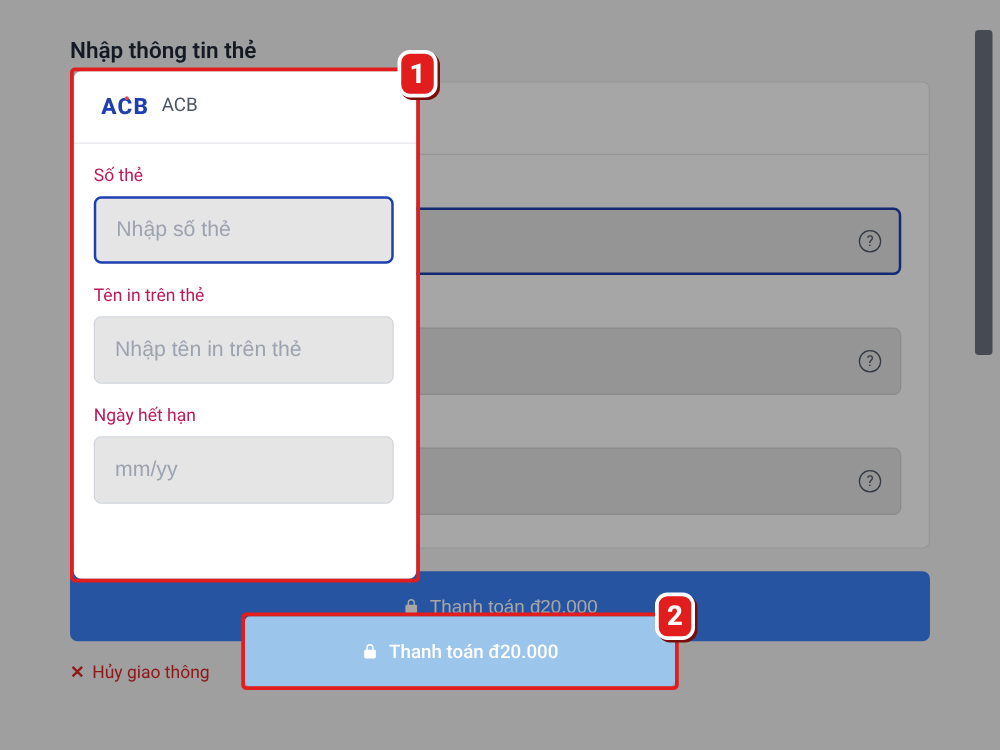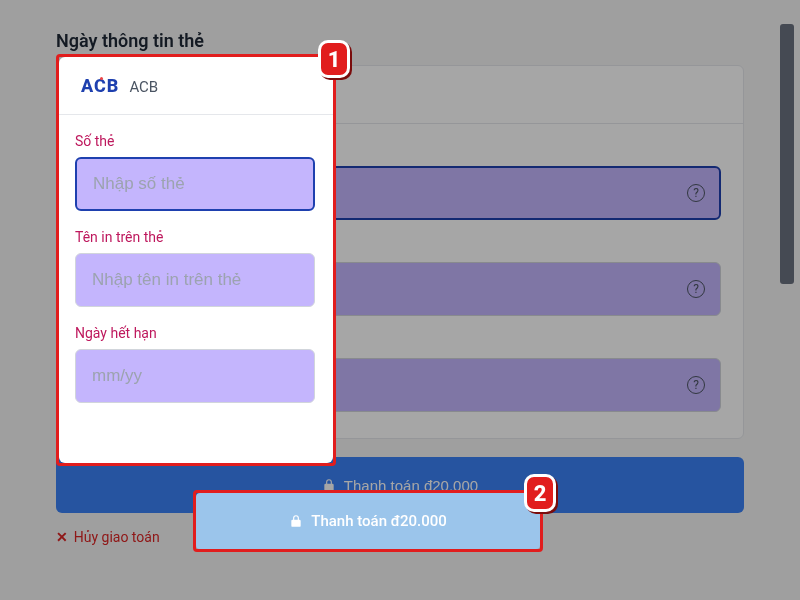--- a/index.html
+++ b/index.html
@@ -30,21 +30,21 @@
   }
   .card {
     background: #fff;
     border: 1px solid #e5e7eb;
     border-radius: 6px;
     overflow: hidden;
   }
   .card-header {
     padding: 18px 22px;
     display: flex;
-    align-items: flex-end;
+    align-items: flex-start;
     gap: 10px;
     border-bottom: 1px solid #e5e7eb;
   }
   .acb-logo {
     font-weight: 800;
     color: #1e40af;
     font-size: 18px;
     letter-spacing: 1px;
     position: relative;
   }
@@ -75,21 +75,21 @@
     position: relative;
   }
   .input-wrap input {
     width: 100%;
     height: 54px;
     border: 1px solid #d1d5db;
     border-radius: 6px;
     padding: 0 48px 0 16px;
     font-size: 17px;
     color: #374151;
-    background: #c4b5fd;
+    background: #e5e5e5;
   }
   .input-wrap input::placeholder { color: #9ca3af; }
   .input-wrap.focused input {
     border: 2px solid #1e40af;
   }
   .help-icon {
     position: absolute;
     right: 16px;
     top: 50%;
     transform: translateY(-50%);
@@ -180,21 +180,21 @@
     height: 260px;
     background: #6b7280;
     border-radius: 3px;
     z-index: 2;
   }
 </style>
 </head>
 <body>
 
 <div class="page">
-  <div class="title">Ngày thông tin thẻ</div>
+  <div class="title">Nhập thông tin thẻ</div>
 
   <div class="card">
     <div class="card-header">
       <span class="acb-logo">A<span class="c-mark">C</span>B</span>
       <span class="bank-name">ACB</span>
     </div>
     <div class="card-body">
       <div class="field">
         <label class="field-label">Số thẻ</label>
         <div class="input-wrap focused">
@@ -221,21 +221,21 @@
 
   <button class="pay-btn">
     <svg width="14" height="14" viewBox="0 0 24 24" fill="#fff">
         <path d="M12 2a5 5 0 0 0-5 5v3H6a2 2 0 0 0-2 2v8a2 2 0 0 0 2 2h12a2 2 0 0 0 2-2v-8a2 2 0 0 0-2-2h-1V7a5 5 0 0 0-5-5zm-3 5a3 3 0 1 1 6 0v3H9V7z"></path>
       </svg>
     <span>Thanh toán đ20.000</span>
   </button>
 
   <div class="cancel-link">
     <span class="cancel-x">✕</span>
-    <span>Hủy giao toán</span>
+    <span>Hủy giao thông</span>
   </div>
 </div>
 
 <div class="scrollbar"></div>
 
 <div class="overlay"></div>
 
 <div class="highlight-zone hz1">
   <div class="card-header">
     <span class="acb-logo">A<span class="c-mark">C</span>B</span>

